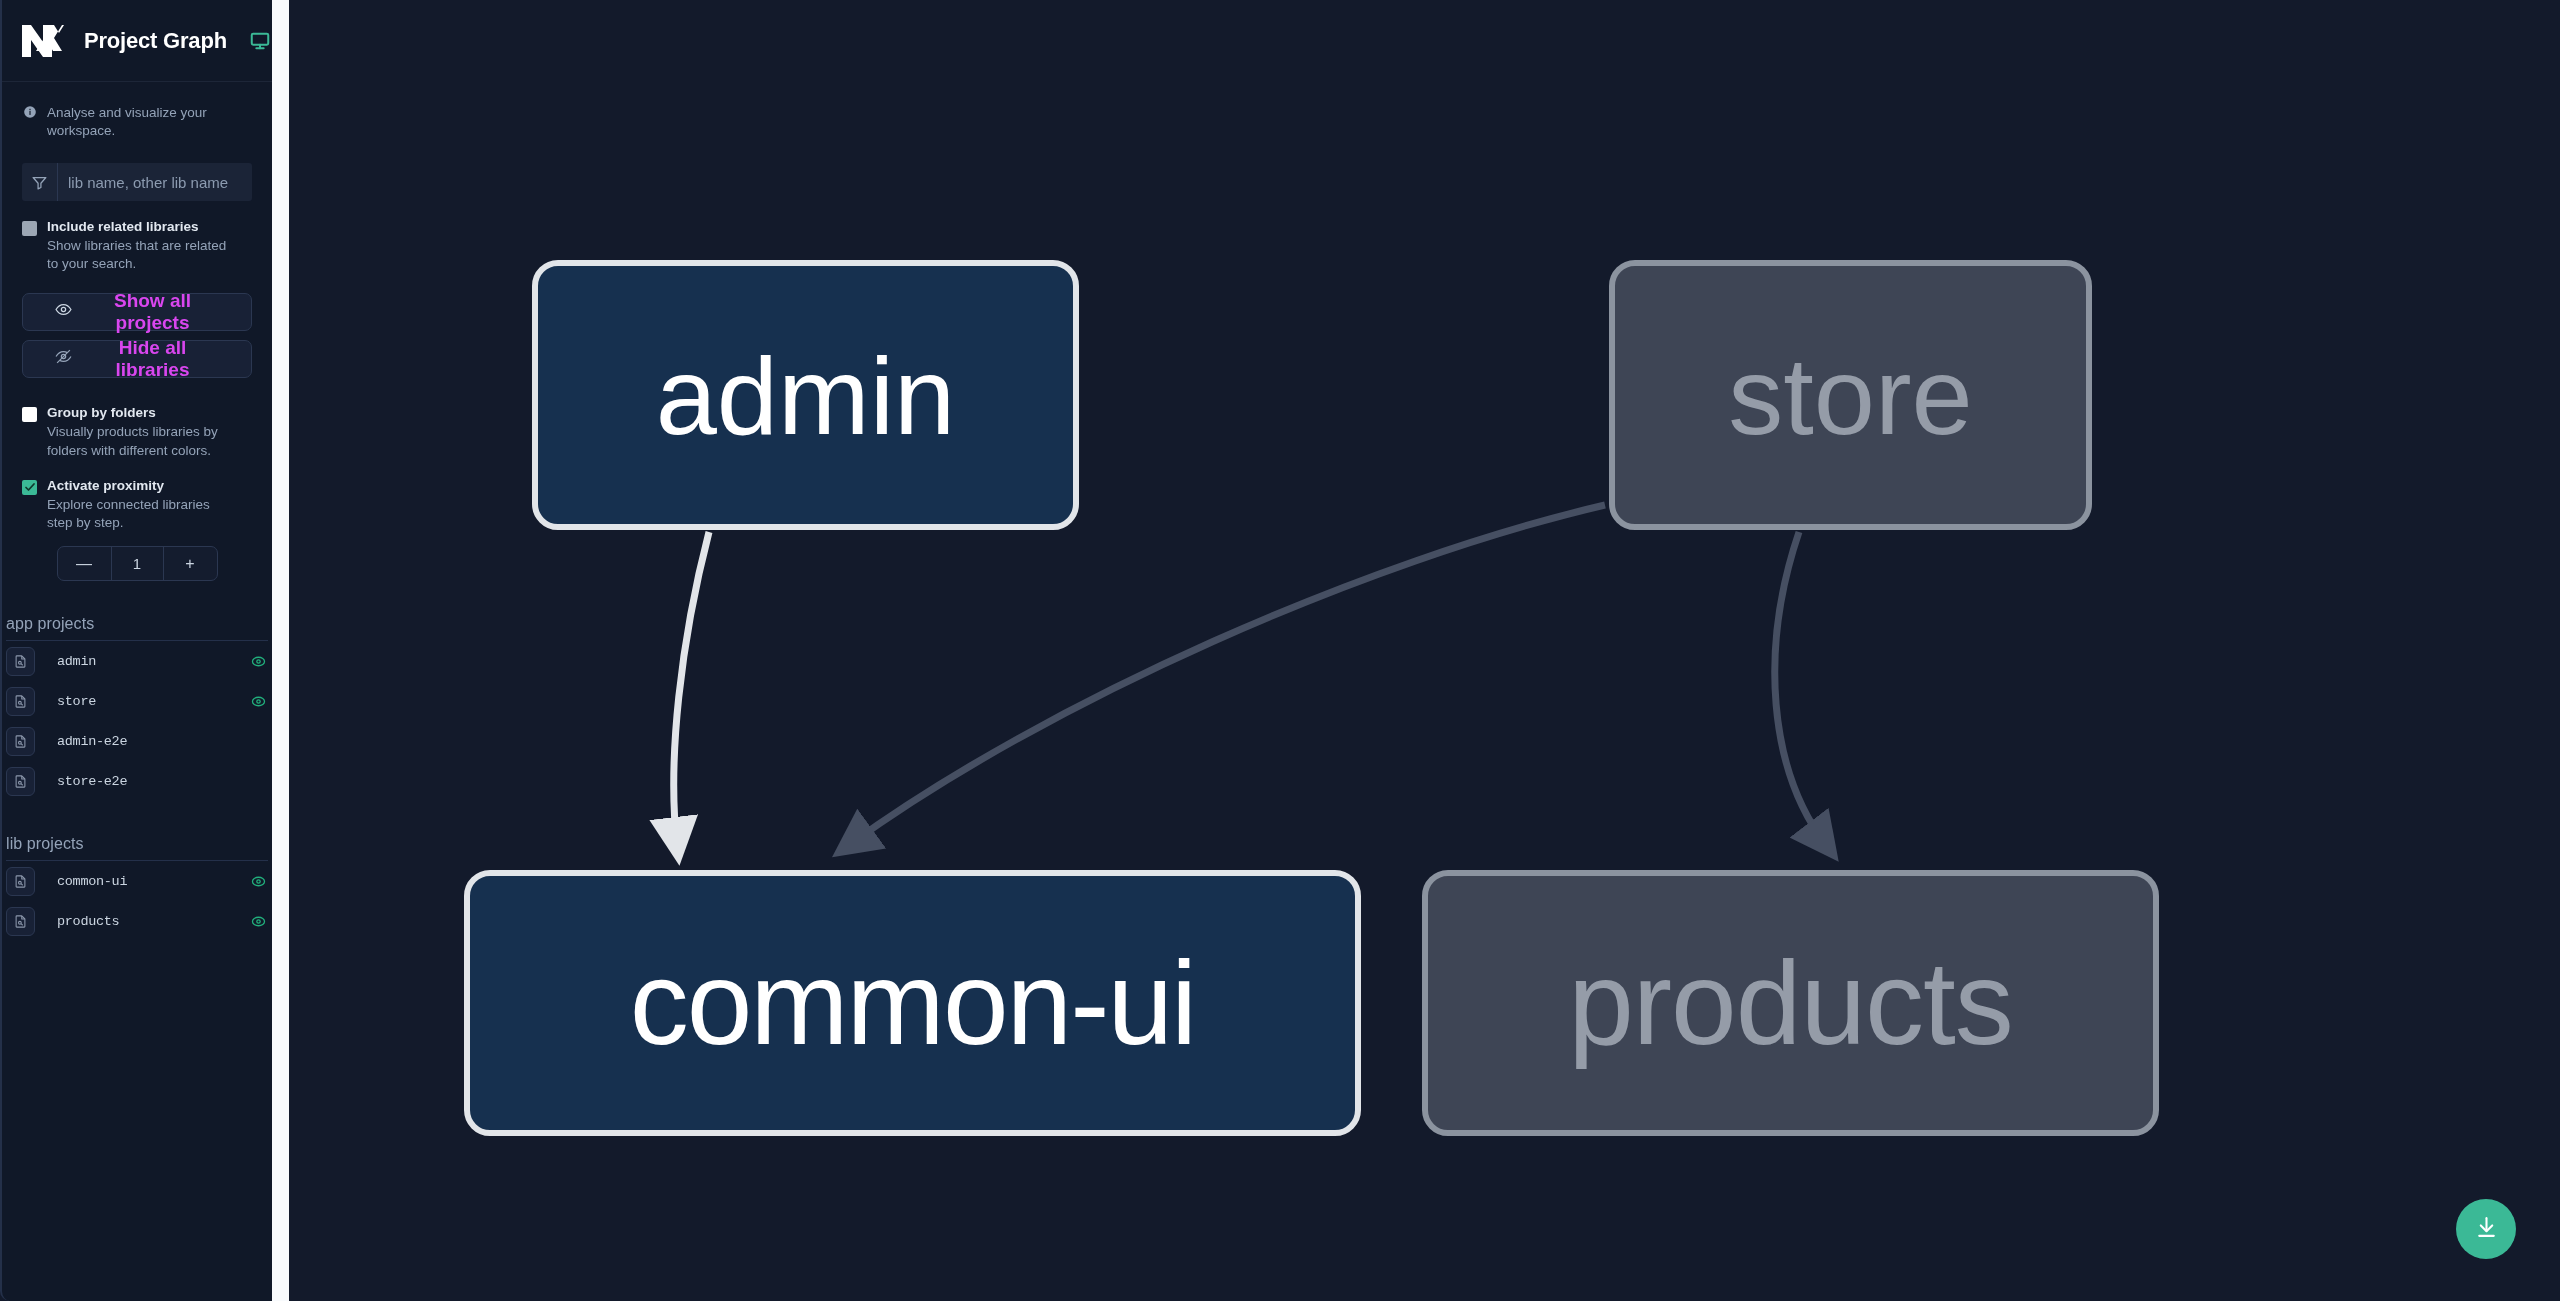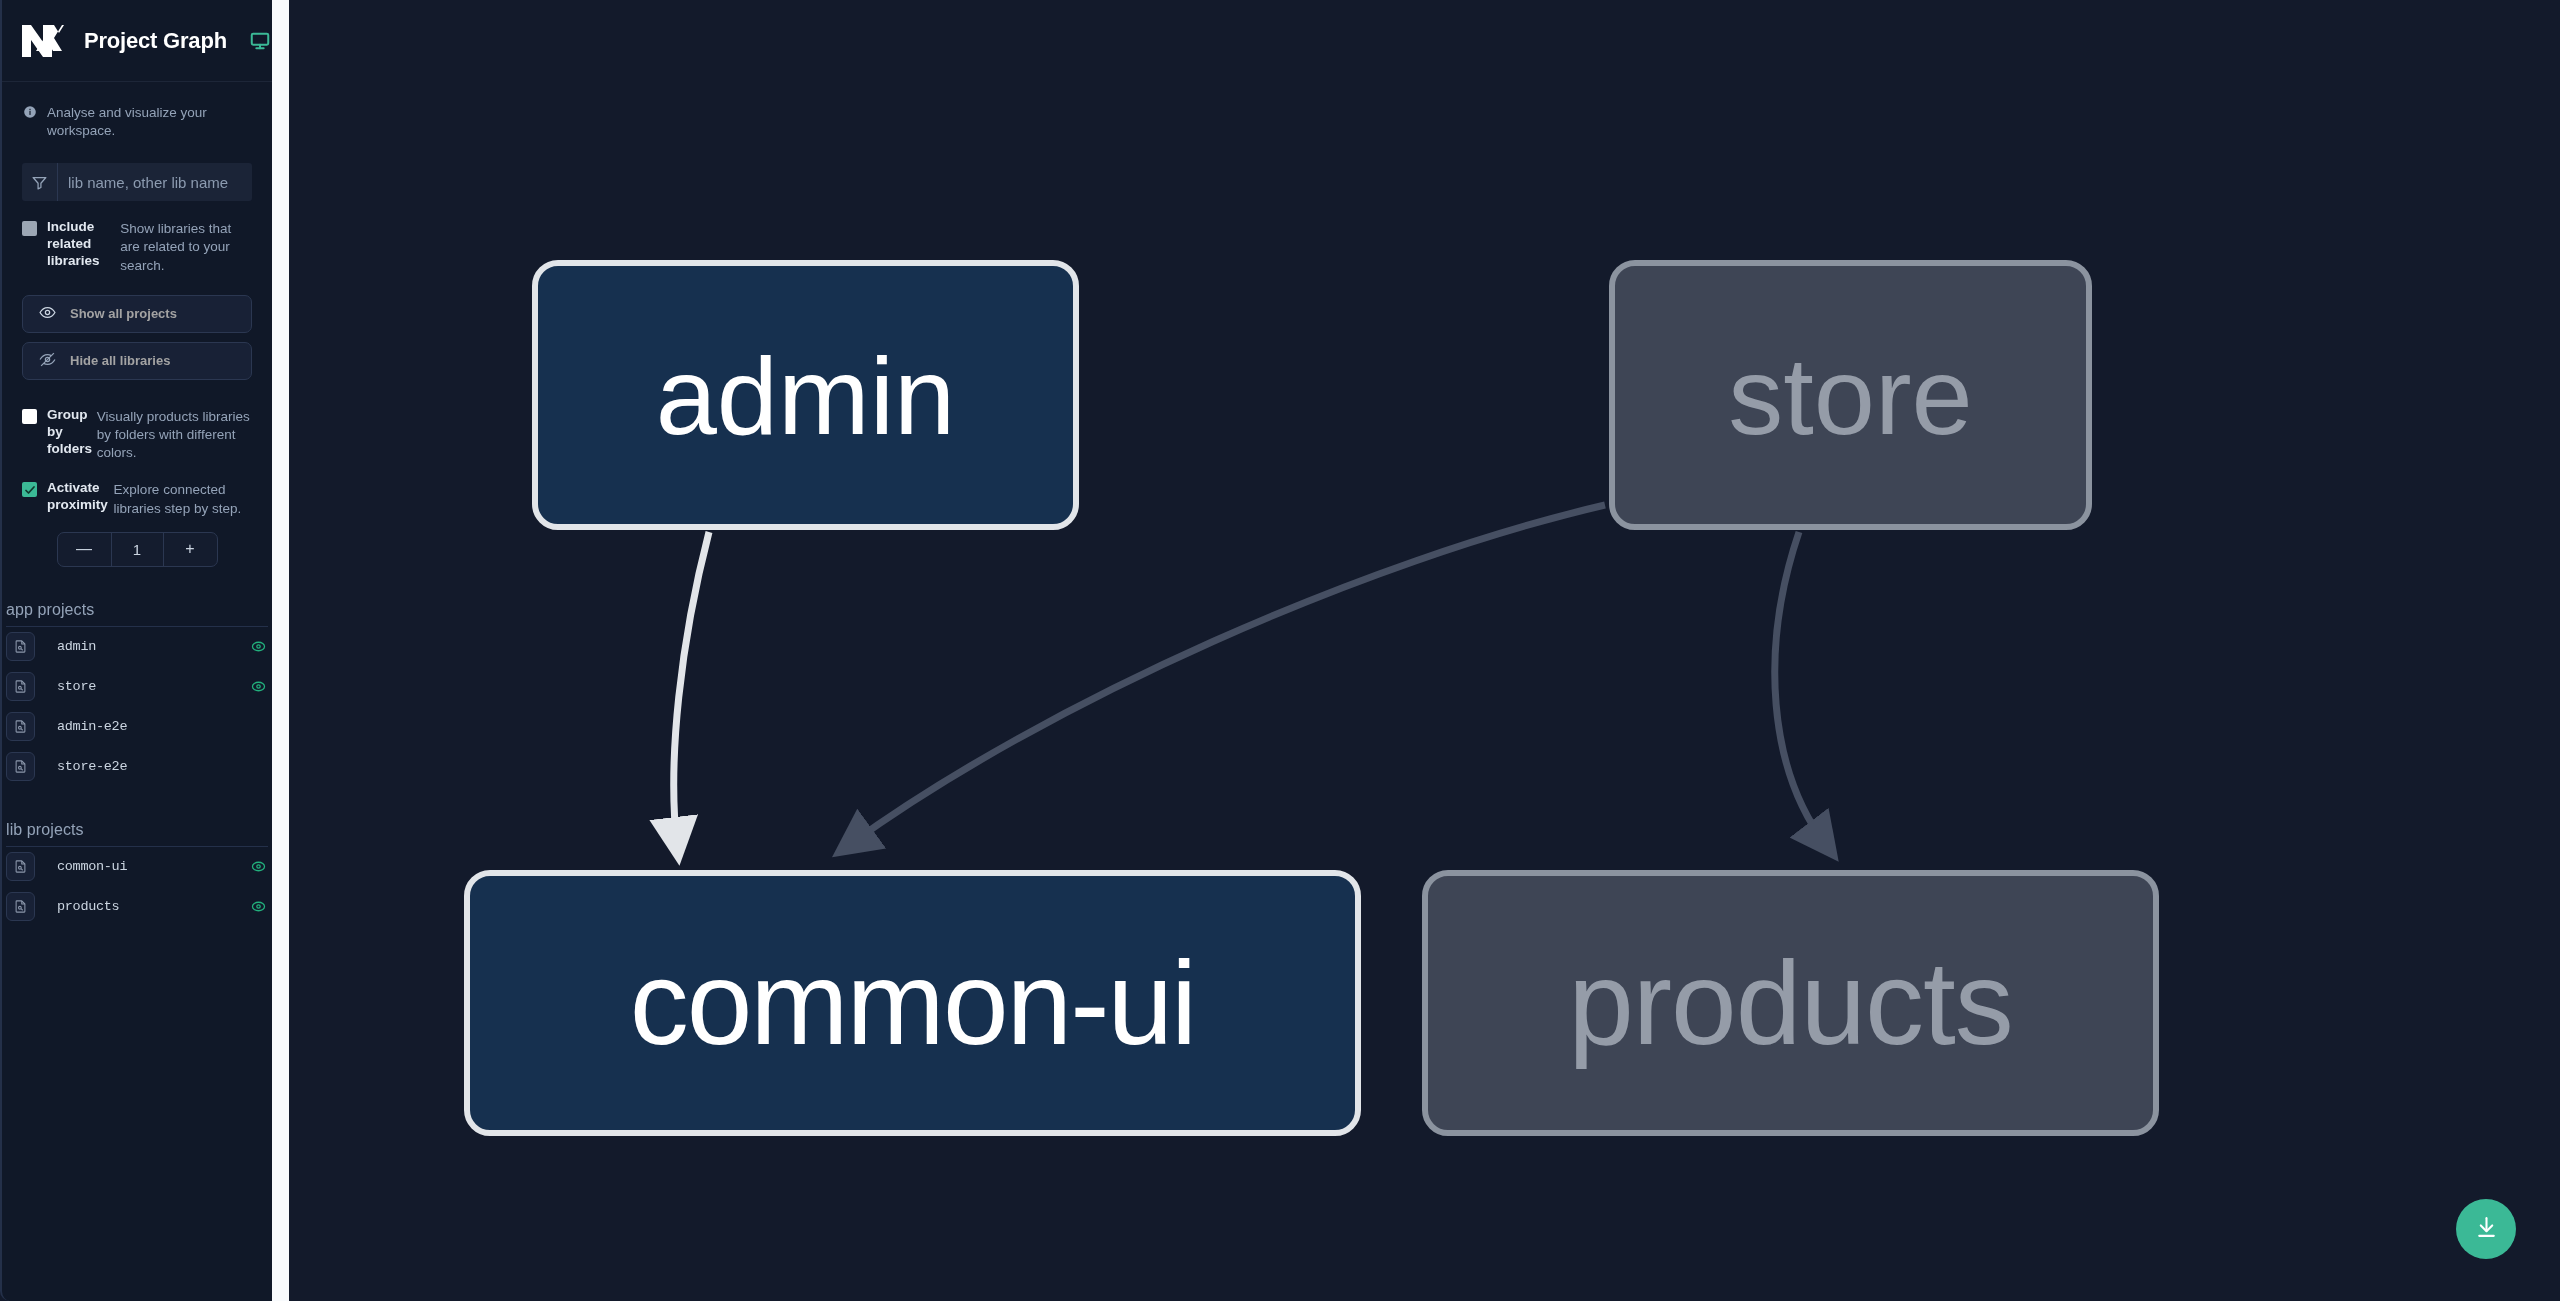--- a/index.html
+++ b/index.html
@@ -77,34 +77,34 @@
   }
   .cb {
     width: 15px; height: 15px; flex: 0 0 auto;
     border-radius: 2px; margin-top: 2px;
     display: flex; align-items: center; justify-content: center;
   }
   .cb.grey { background: #9ca6b4; }
   .cb.white { background: #ffffff; }
   .cb.green { background: #3bb996; }
   .cb svg { display:block; }
-  .opt-texts { display: flex; flex-direction: row; }
+  .opt-texts { display: flex; flex-direction: column; }
   .opt-title { font-size: 13.5px; font-weight: 700; color: #e2e8f0; line-height: 1.25; }
   .opt-desc { font-size: 13.5px; color: #94a3b8; line-height: 1.35; margin-top: 1px; max-width: 185px;}
 
   .btn-wrap { padding: 20px 20px 0 20px; }
   .sb-btn {
     display: flex; align-items: center; gap: 14px;
     width: 100%; height: 38px;
     background: #182136;
     border: 1px solid #2b3751;
     border-radius: 7px;
-    padding: 0 16px;
-    color: #a3a3a3;
-    font-size: 13px; font-weight: 700;
+    padding: 0 32px;
+    color: #d946ef;
+    font-size: 19px; font-weight: 700;
     font-family: "Liberation Sans", sans-serif;
     cursor: pointer;
     margin-bottom: 9px;
   }
 
   .stepper-wrap { display: flex; justify-content: center; padding: 14px 20px 0 20px; }
   .stepper {
     display: flex; align-items: stretch;
     border: 1px solid #2b3751; border-radius: 7px;
     overflow: hidden;

